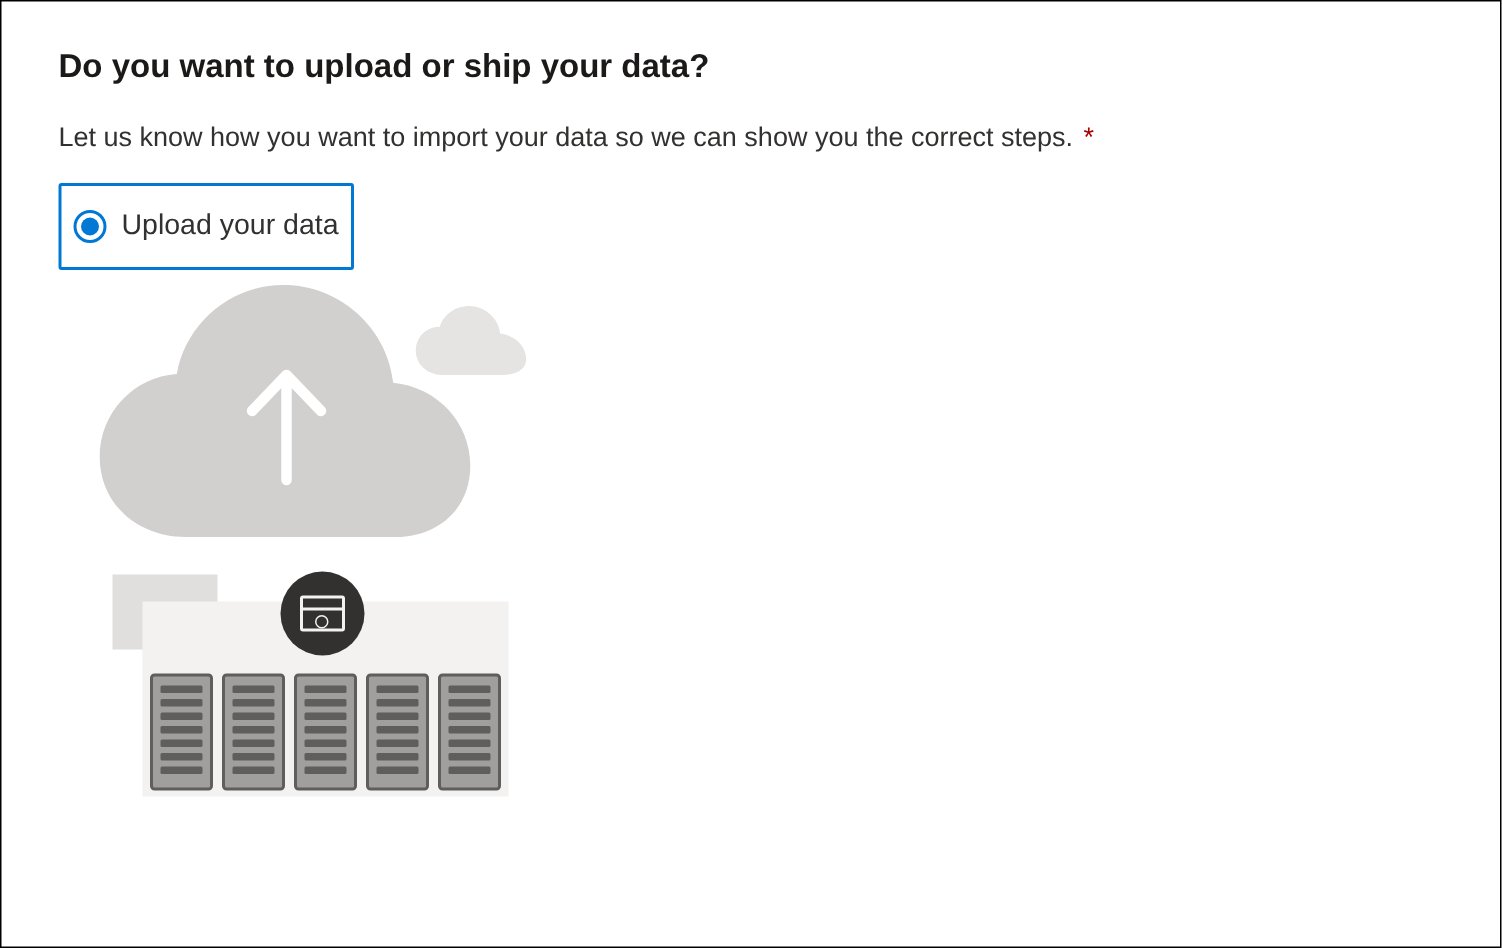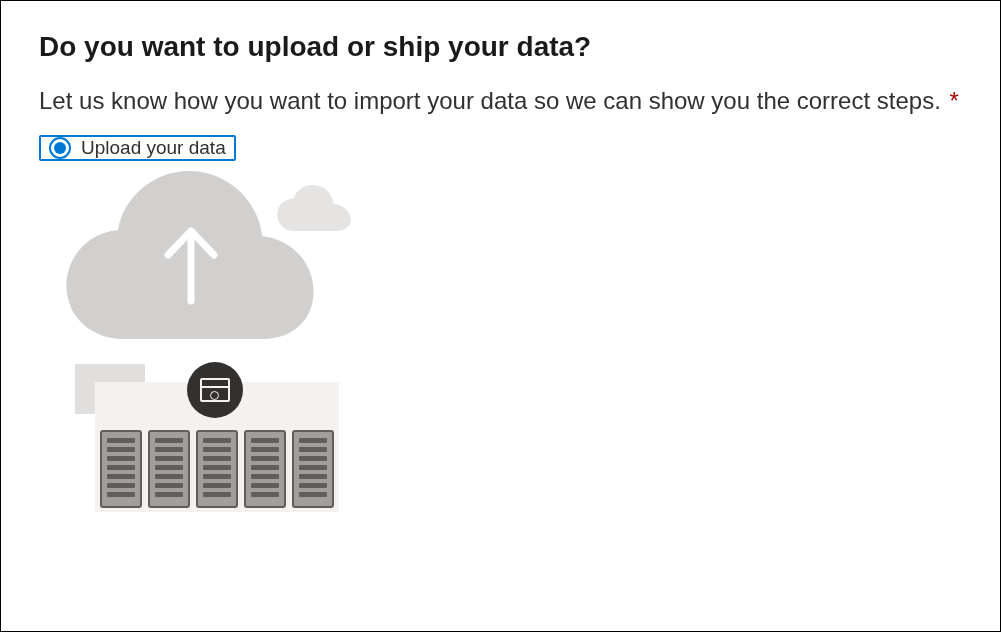--- a/index.html
+++ b/index.html
@@ -5,39 +5,39 @@
     * { box-sizing: border-box; margin: 0; padding: 0; }
     body {
       font-family: "Segoe UI", -apple-system, BlinkMacSystemFont, sans-serif;
       color: #323130;
       padding: 30px 38px;
       width: 1001px;
       height: 632px;
       border: 1px solid #000;
     }
     .page-title {
-      font-size: 28px;
+      font-size: 22px;
       font-weight: 700;
       color: #1b1a19;
       margin-bottom: 24px;
     }
     .subtitle {
-      font-size: 24px;
+      font-size: 18px;
       color: #323130;
       margin-bottom: 20px;
     }
     .required-asterisk {
       color: #a80000;
       margin-left: 2px;
     }
     .option-row {
       display: flex;
       align-items: center;
       gap: 10px;
-      padding: 0 8px;
+      padding: 16px 8px;
     }
     .option-row.highlight {
       border: 2px solid #0078d4;
       border-radius: 2px;
       width: fit-content;
     }
     .radio {
       width: 22px;
       height: 22px;
       border-radius: 50%;

